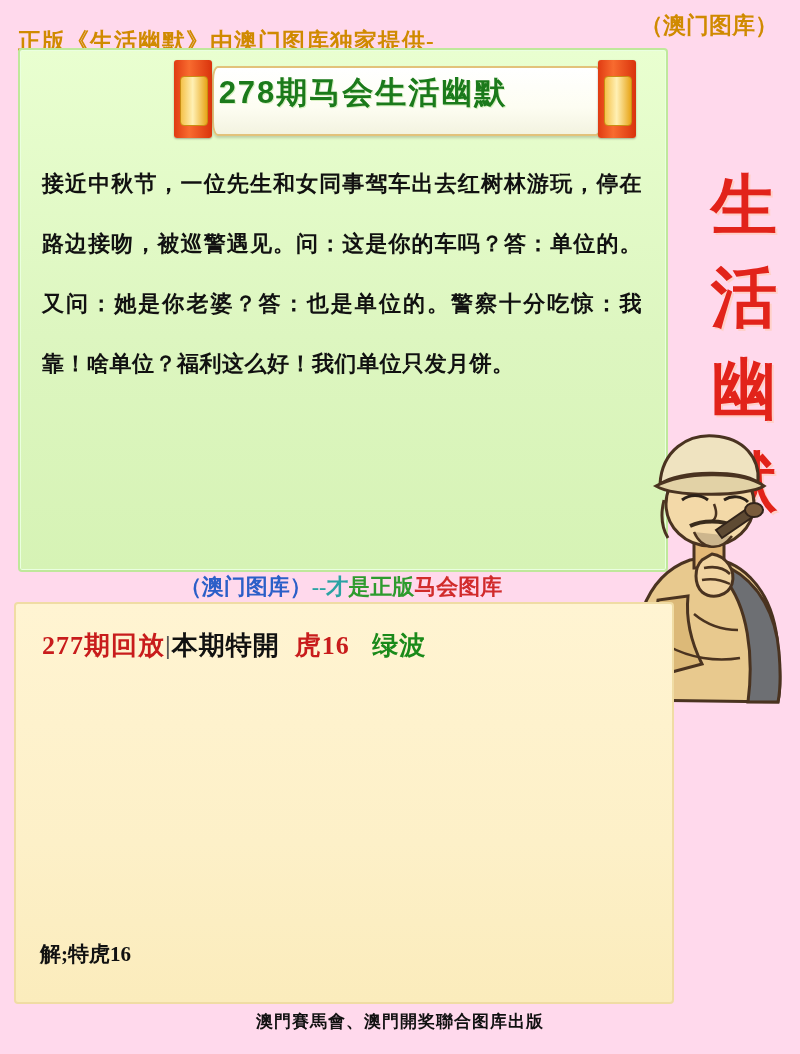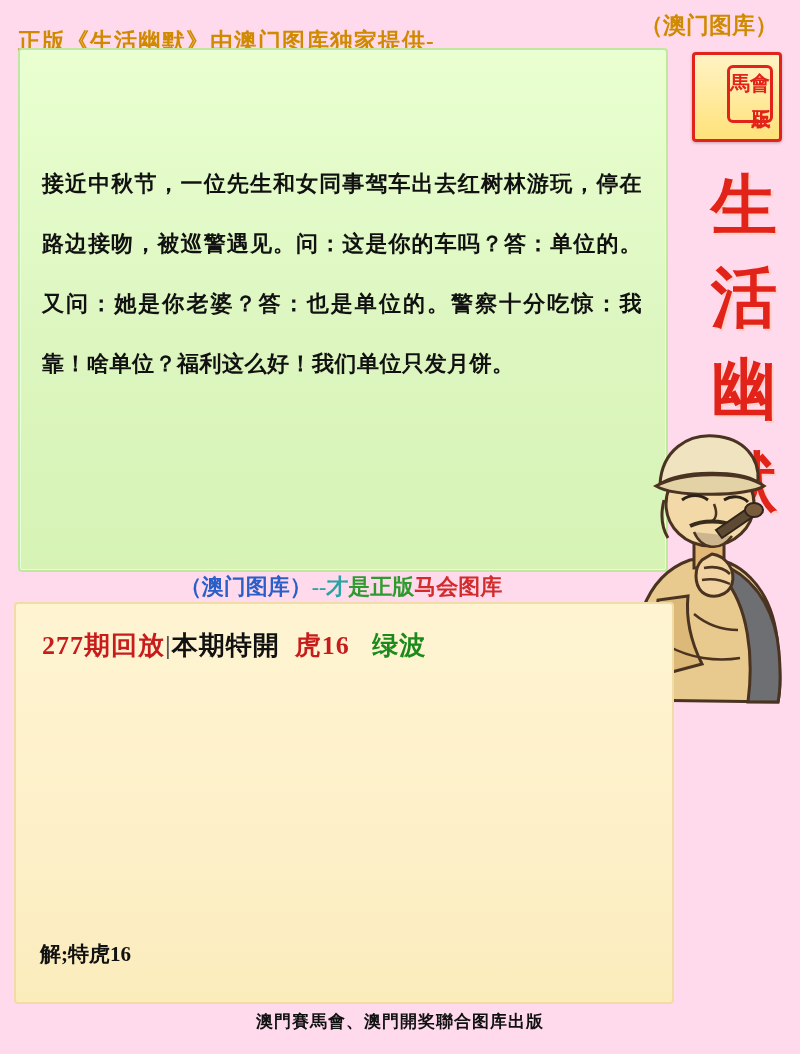--- a/index.html
+++ b/index.html
@@ -288,28 +288,36 @@
 
 <div class="page">
 
   <div class="top-bar">
     <div class="top-left">正版《生活幽默》由澳门图库独家提供-</div>
     <div class="top-right">（澳门图库）</div>
   </div>
 
   <div class="green-panel">
 
+    <div class="scroll-banner">
+      <div class="scroll-body"></div>
+      <div class="scroll-title">278期马会生活幽默</div>
+      <div class="scroll-roll roll-left">
+        <div class="flag"></div>
+          <div class="bar"></div>
+      </div>
+      <div class="scroll-roll roll-right">
+        <div class="flag"></div>
+          <div class="bar"></div>
+      </div>
+    </div>
 
     <div class="joke-text">接近中秋节，一位先生和女同事驾车出去红树林游玩，停在路边接吻，被巡警遇见。问：这是你的车吗？答：单位的。又问：她是你老婆？答：也是单位的。警察十分吃惊：我靠！啥单位？福利这么好！我们单位只发月饼。</div>
   </div>
 
-  <div class="stamp">
-    <div class="txt">正版</div>
-    <div class="circle">馬會</div>
-  </div>
 
   <div class="side-title">
     <span>生</span>
     <span>活</span>
     <span>幽</span>
     <span>默</span>
   </div>
 
   <div class="mascot">
     <svg width="200" height="310" viewBox="0 0 200 310">

